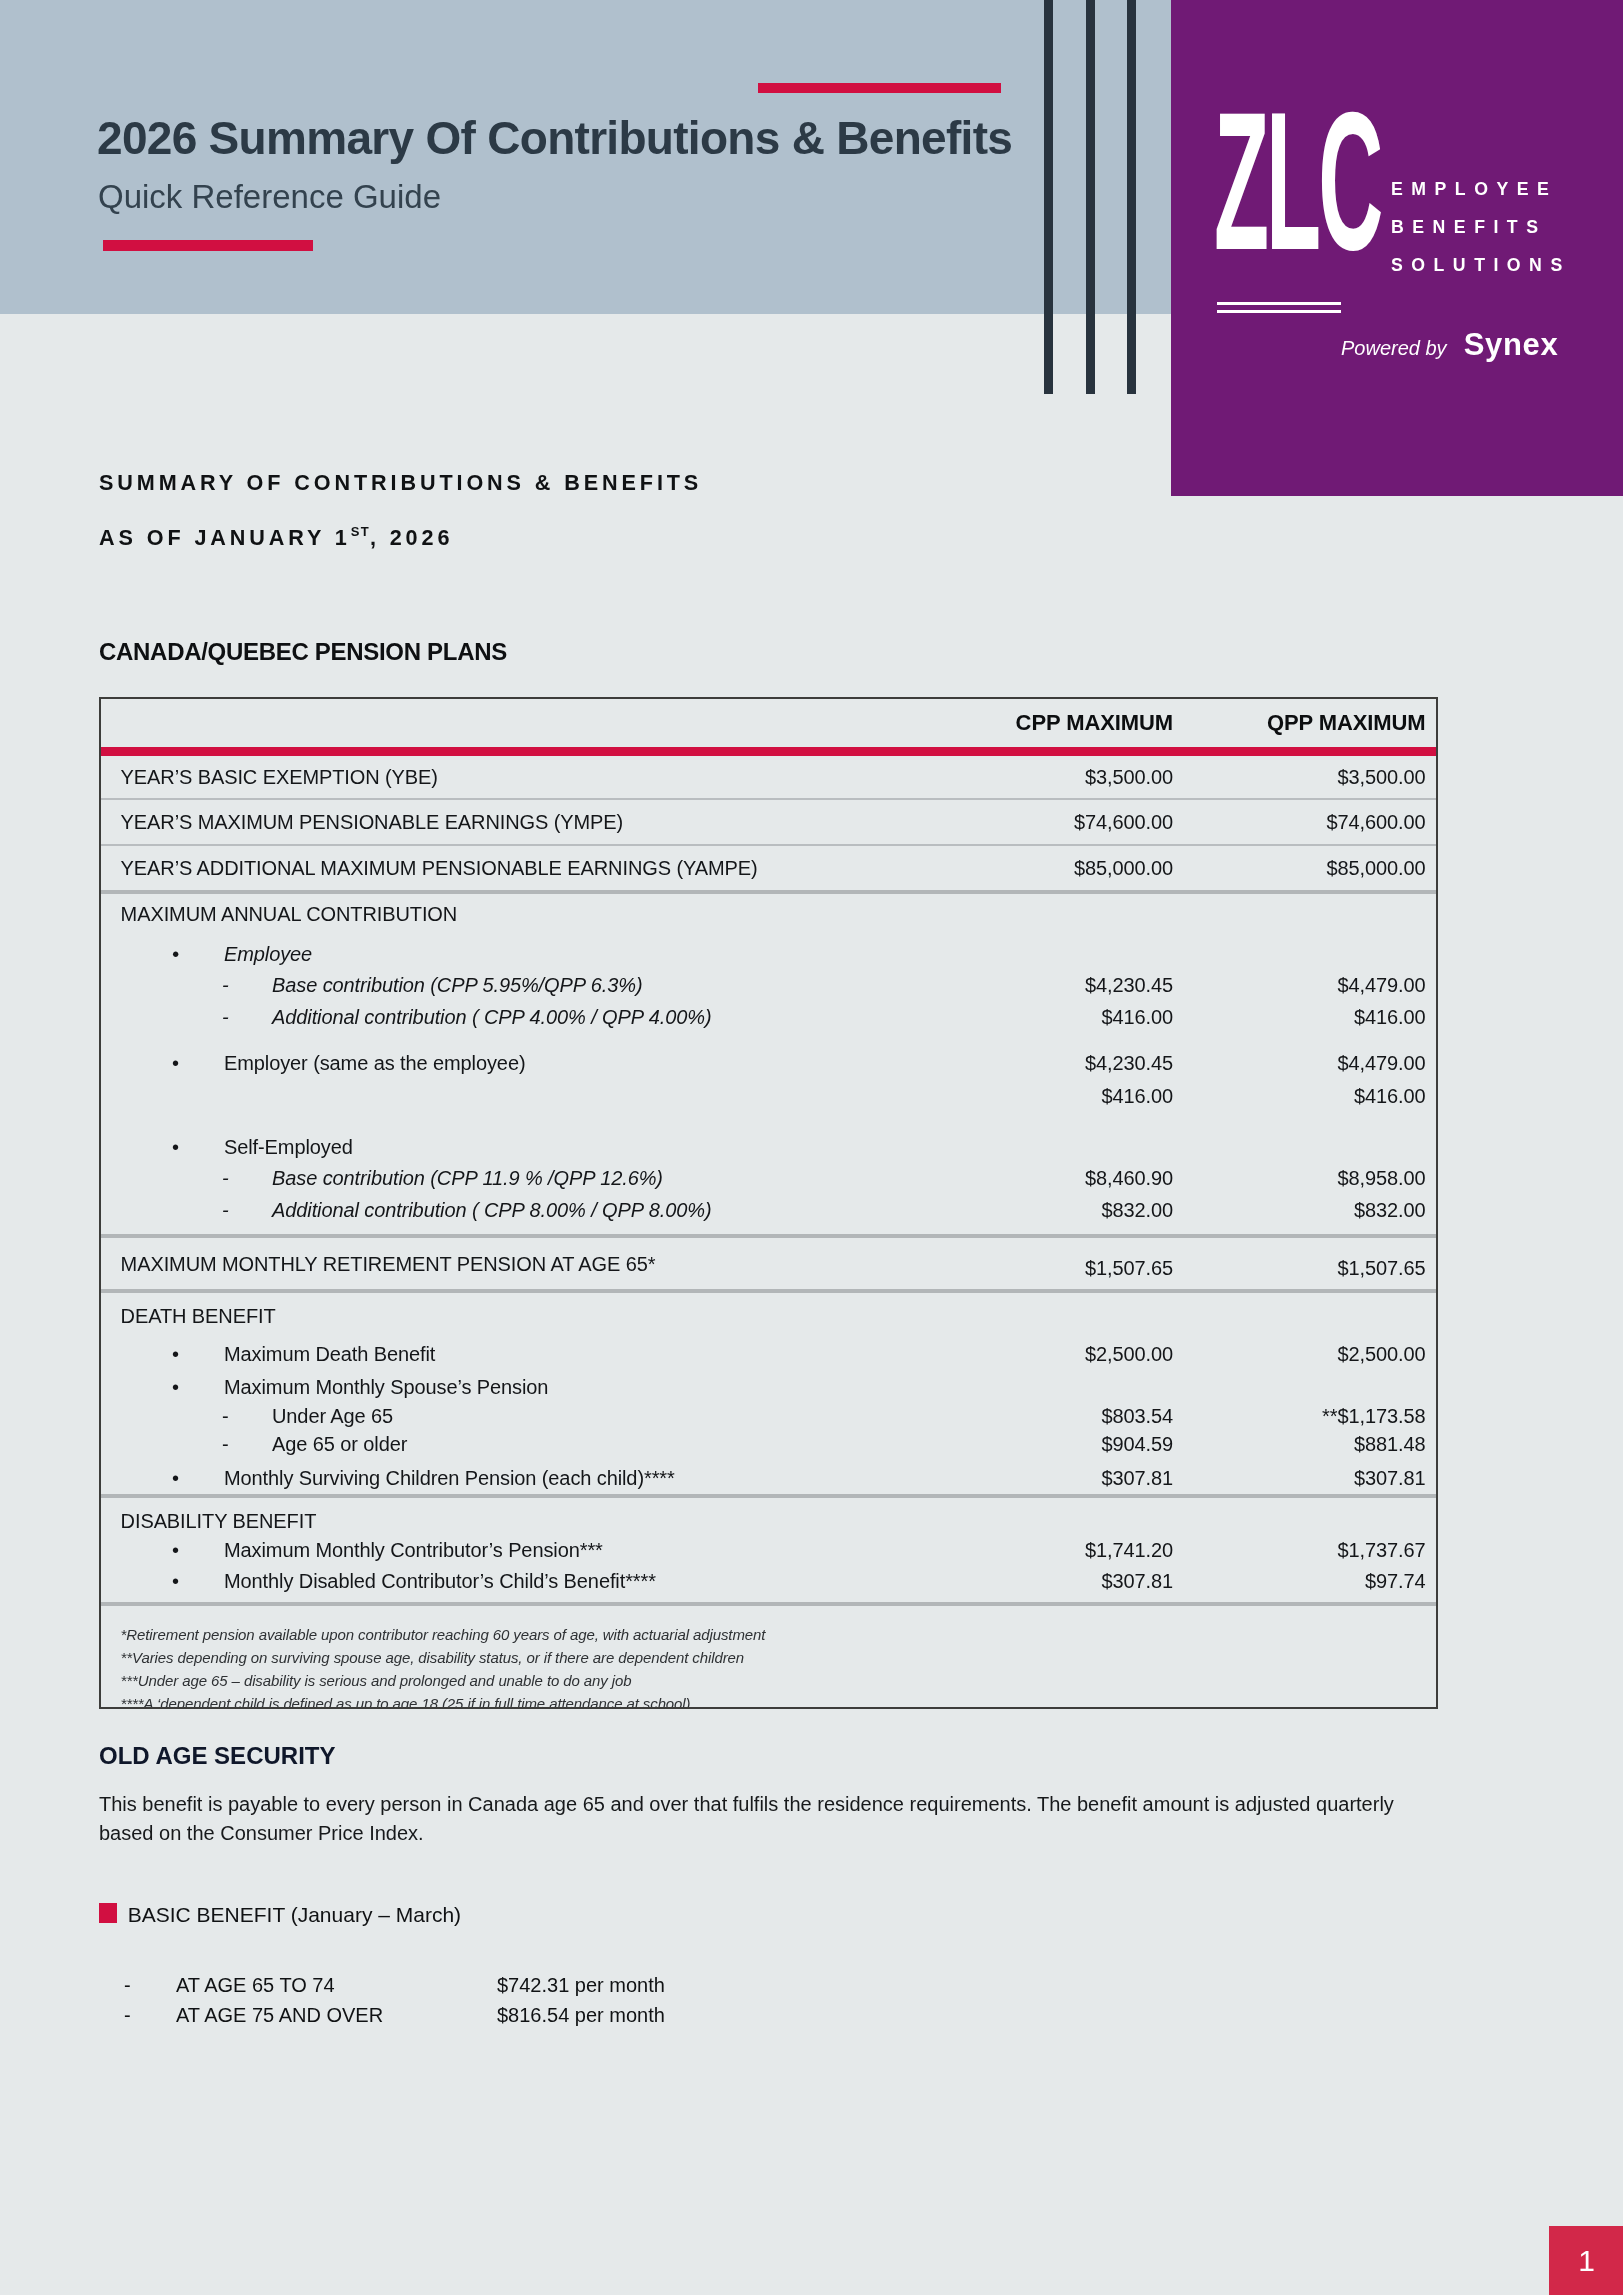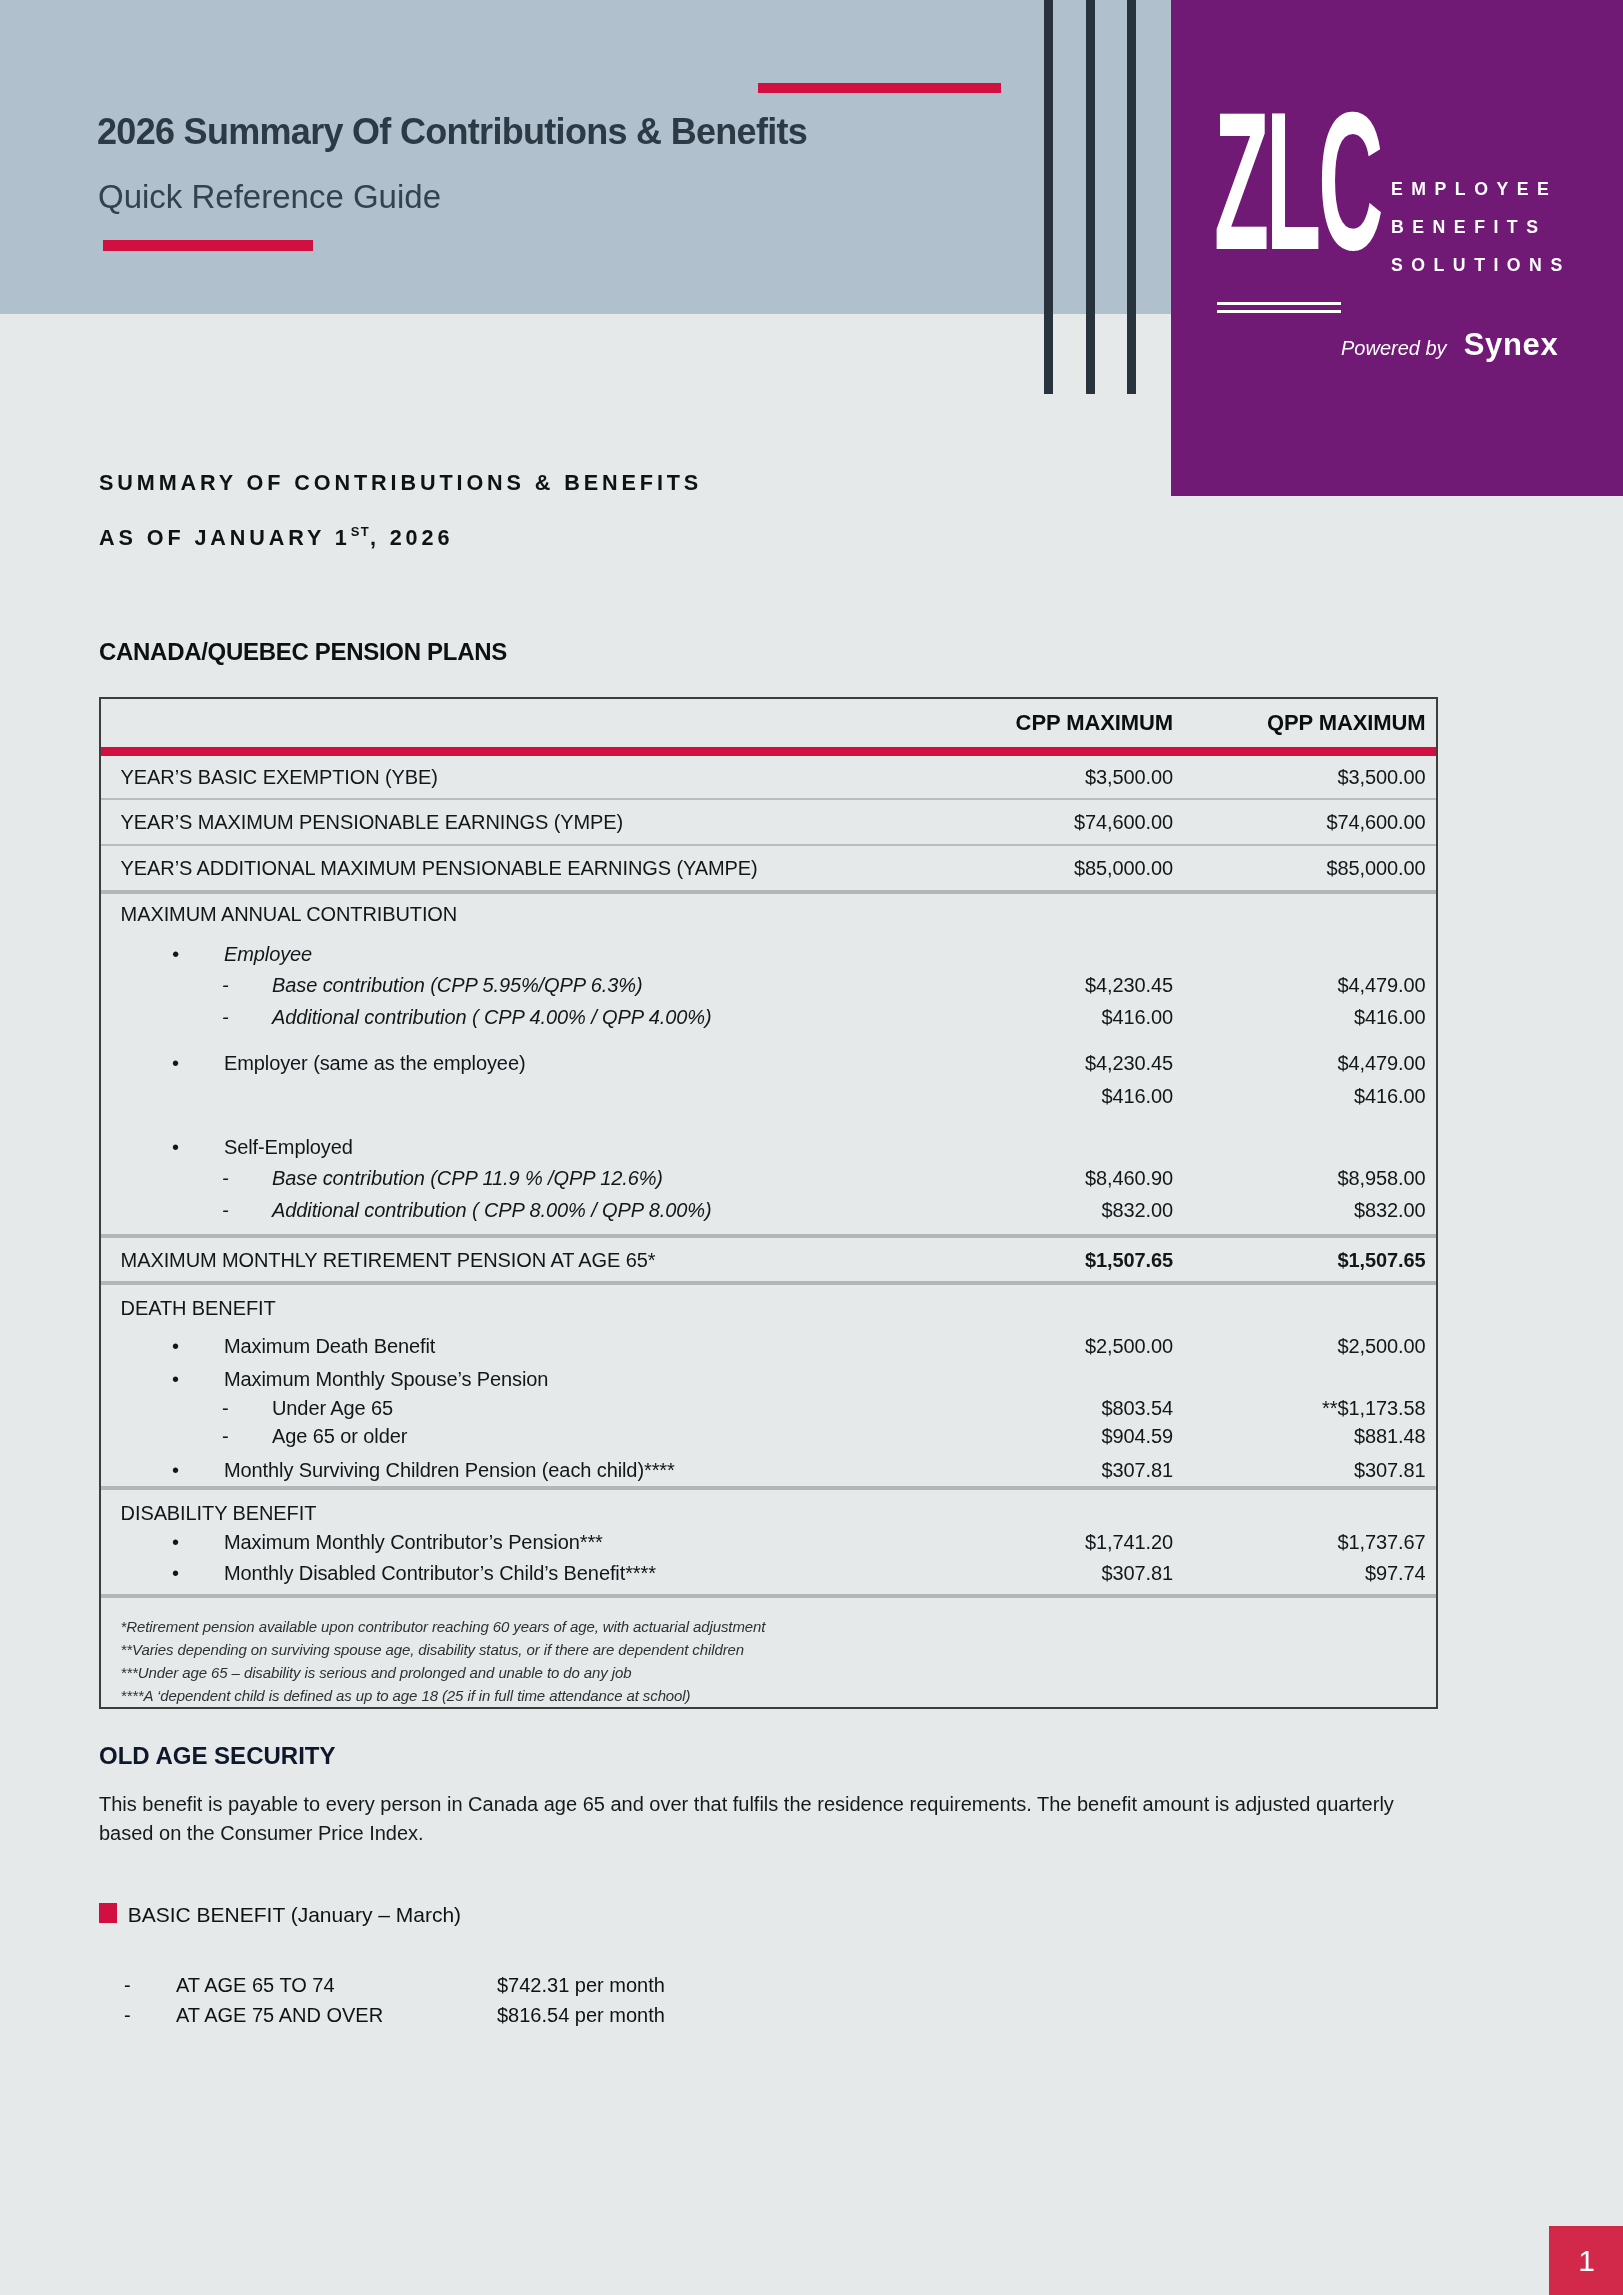--- a/index.html
+++ b/index.html
@@ -9,21 +9,21 @@
     background:#e5e9ea; overflow:hidden;
     font-family:"Liberation Sans", sans-serif;
     color:#16181a;
   }
   
   .band { position:absolute; left:0; top:0; width:1171px; height:314px; background:#b0c0cd; }
   .stripe { position:absolute; top:0; width:9.2px; height:394px; background:#28333e; }
   .stripe.s1 { left:1044px; } .stripe.s2 { left:1086px; } .stripe.s3 { left:1127px; }
   .panel { position:absolute; left:1171px; top:0; width:452px; height:496px; background:#701a75; }
   .accent-bar-top { position:absolute; left:758px; top:83px; width:243px; height:9.8px; background:#d10f41; }
-  .doc-title { position:absolute; left:97px; top:111px; width:955px; font-size:36px; font-weight:700; color:#2c3a46; letter-spacing:-0.7px; white-space:nowrap; }
+  .doc-title { position:absolute; left:97px; top:111px; width:955px; font-size:46px; font-weight:700; color:#2c3a46; letter-spacing:-0.7px; white-space:nowrap; }
   .doc-subtitle { position:absolute; left:98px; top:178px; font-size:33px; font-weight:400; color:#33424e; letter-spacing:0px; }
   .accent-underline { position:absolute; left:103px; top:240px; width:210px; height:10.5px; background:#d10f41; }
   
   .zlc-word { position:absolute; left:43px; top:84px; font-size:196px; line-height:1.0; font-weight:700; color:#ffffff; transform:scaleX(0.46); transform-origin:left top; letter-spacing:-6.5px; }
   .zlc-underline { position:absolute; left:46px; top:302px; width:124px; height:10.5px; border-top:3.3px solid #fff; border-bottom:3.3px solid #fff; }
   .logo-lines { position:absolute; left:220px; top:170px; }
   .logo-line { font-size:17.7px; font-weight:700; color:#ffffff; letter-spacing:8.5px; line-height:38px; white-space:nowrap; }
   .powered { position:absolute; left:170px; top:327px; display:flex; align-items:baseline; gap:17px; }
   .powered-by { font-size:20px; font-style:italic; color:#ffffff; }
   .powered-brand { font-size:31px; font-weight:700; color:#ffffff; letter-spacing:0.7px; }
@@ -50,21 +50,21 @@
   .tsec { padding-top:10.5px; padding-bottom:14.4px; }
   .tsec.death { padding-top:13px; padding-bottom:6.5px; }
   .tsec.disab { padding-top:13px; padding-bottom:10.5px; }
   .sec-title { padding-left:19.6px; line-height:20px; }
   .line { line-height:20px; }
   .b-line .lbl-b { padding-left:71px; display:flex; }
   .marker { display:inline-block; width:52px; flex:none; }
   .d-line .lbl-d { padding-left:121px; display:flex; }
   .marker-d { display:inline-block; width:50px; flex:none; }
   .it { font-style:italic; }
-  .strong .c2, .strong .c3 { font-weight:700; }
+  .strong .c2, .strong .c3 { font-weight:400;margin-top:8px; }
   .mt13{margin-top:8.5px;} .mt14{margin-top:9.2px;} .mt17{margin-top:11px;} .mt19{margin-top:12.4px;}
   .mt20{margin-top:13px;} .mt21{margin-top:13.7px;} .mt28{margin-top:18.3px;} .mt30{margin-top:19.6px;}
   .mt40{margin-top:26px;} .mt47{margin-top:31px;}
   .footnotes { padding:17px 0 3.9px 19.6px; font-size:15px; font-style:italic; color:#2e3134; }
   .footnotes div { line-height:23px; }
   
   .oas-title { position:absolute; left:99px; top:1742px; font-size:24px; font-weight:700; color:#0f172a; }
   .oas-desc { position:absolute; left:99px; top:1790px; width:1339px; font-size:20px; line-height:29.4px; color:#17191b; }
   .bb-head { position:absolute; left:99px; top:1903px; display:flex; align-items:flex-start; font-size:21px; color:#101214; }
   .bb-square { width:17.7px; height:20px; background:#d10f41; margin-right:11px; flex:none; }

